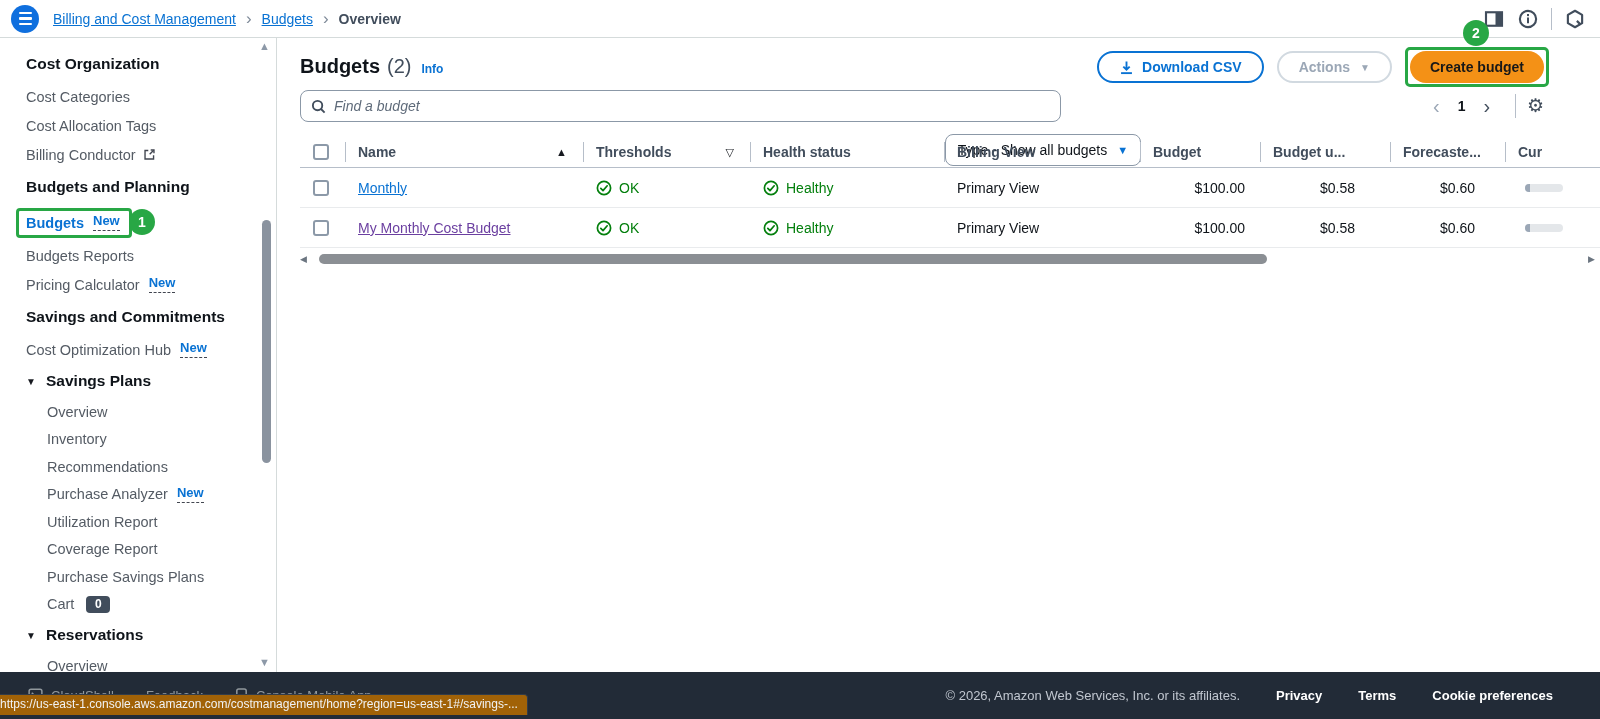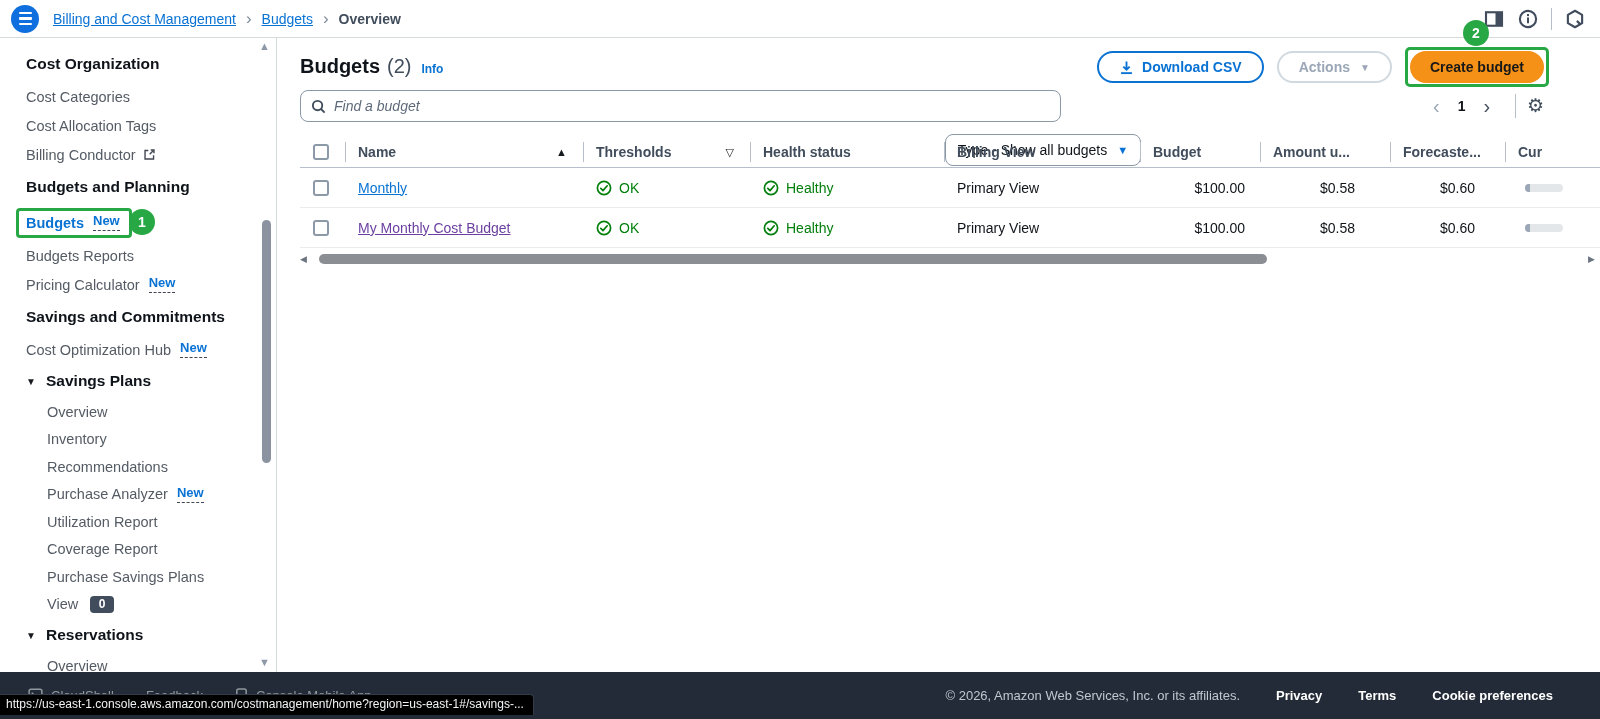--- a/index.html
+++ b/index.html
@@ -109,23 +109,23 @@
   .hs-thumb { position:absolute; left:4px; top:0; width:948px; height:10px; background:#8b8f94; border-radius:5px; cursor:grab; }
 
   
   .footer { position:absolute; left:0; bottom:0; width:1600px; height:47px; background:#222b37;
             display:flex; align-items:center; padding:0 47px 0 28px; z-index:20; }
   .f-left { display:flex; align-items:center; gap:32px; opacity:.62; }
   .f-item { display:flex; align-items:center; gap:8px; color:#d5dbdb; font-size:13px; cursor:pointer; }
   .f-right { margin-left:auto; display:flex; align-items:center; gap:36px; }
   .f-copy { color:#c1c7d0; font-size:13px; }
   .f-link { color:#fff; font-weight:700; font-size:13px; cursor:pointer; }
-  .status-url { position:absolute; left:0; top:694px; z-index:70; background:#000000;
+  .status-url { position:absolute; left:0; top:694px; z-index:70; background:#a16207;
                 border:1px solid #323c49; border-left:none; border-bottom:none; border-radius:0 4px 0 0;
-                color:#f1f3f5; font-size:12px; padding:2px 9px 4px 6px; white-space:nowrap; }
+                color:#f1f3f5; font-size:12px; padding:2px 9px 4px 0; white-space:nowrap; }
 
   
   .annot-badge { position:absolute; width:26px; height:26px; border-radius:50%; background:#28a745;
                  color:#fff; font-weight:700; font-size:14px; display:flex; align-items:center;
                  justify-content:center; z-index:50; }
   #badge1 { left:129px; top:209px; }
   #badge2 { left:1463px; top:20px; }
 </style>
 </head>
 <body>
@@ -231,21 +231,21 @@
       <div class="side-item sub">
         <span class="lbl">Utilization Report</span>
       </div>
       <div class="side-item sub">
         <span class="lbl">Coverage Report</span>
       </div>
       <div class="side-item sub">
         <span class="lbl">Purchase Savings Plans</span>
       </div>
       <div class="side-item sub">
-        <span class="lbl">View</span>
+        <span class="lbl">Cart</span>
         <span class="cart-badge">0</span>
       </div>
       <div class="side-item group">
         <span class="tri">▼</span>
         <span class="lbl">Reservations</span>
       </div>
       <div class="side-item sub">
         <span class="lbl">Overview</span>
       </div>
     </div>
@@ -326,21 +326,21 @@
           <div class="th c4">
             <span class="vline"></span>
             <span>Billing View</span>
           </div>
           <div class="th c5">
             <span class="vline"></span>
             <span>Budget</span>
           </div>
           <div class="th c6">
             <span class="vline"></span>
-            <span>Amount u...</span>
+            <span>Budget u...</span>
           </div>
           <div class="th c7">
             <span class="vline"></span>
             <span>Forecaste...</span>
           </div>
           <div class="th c8">
             <span class="vline"></span>
             <span>Cur</span>
           </div>
         </div>

